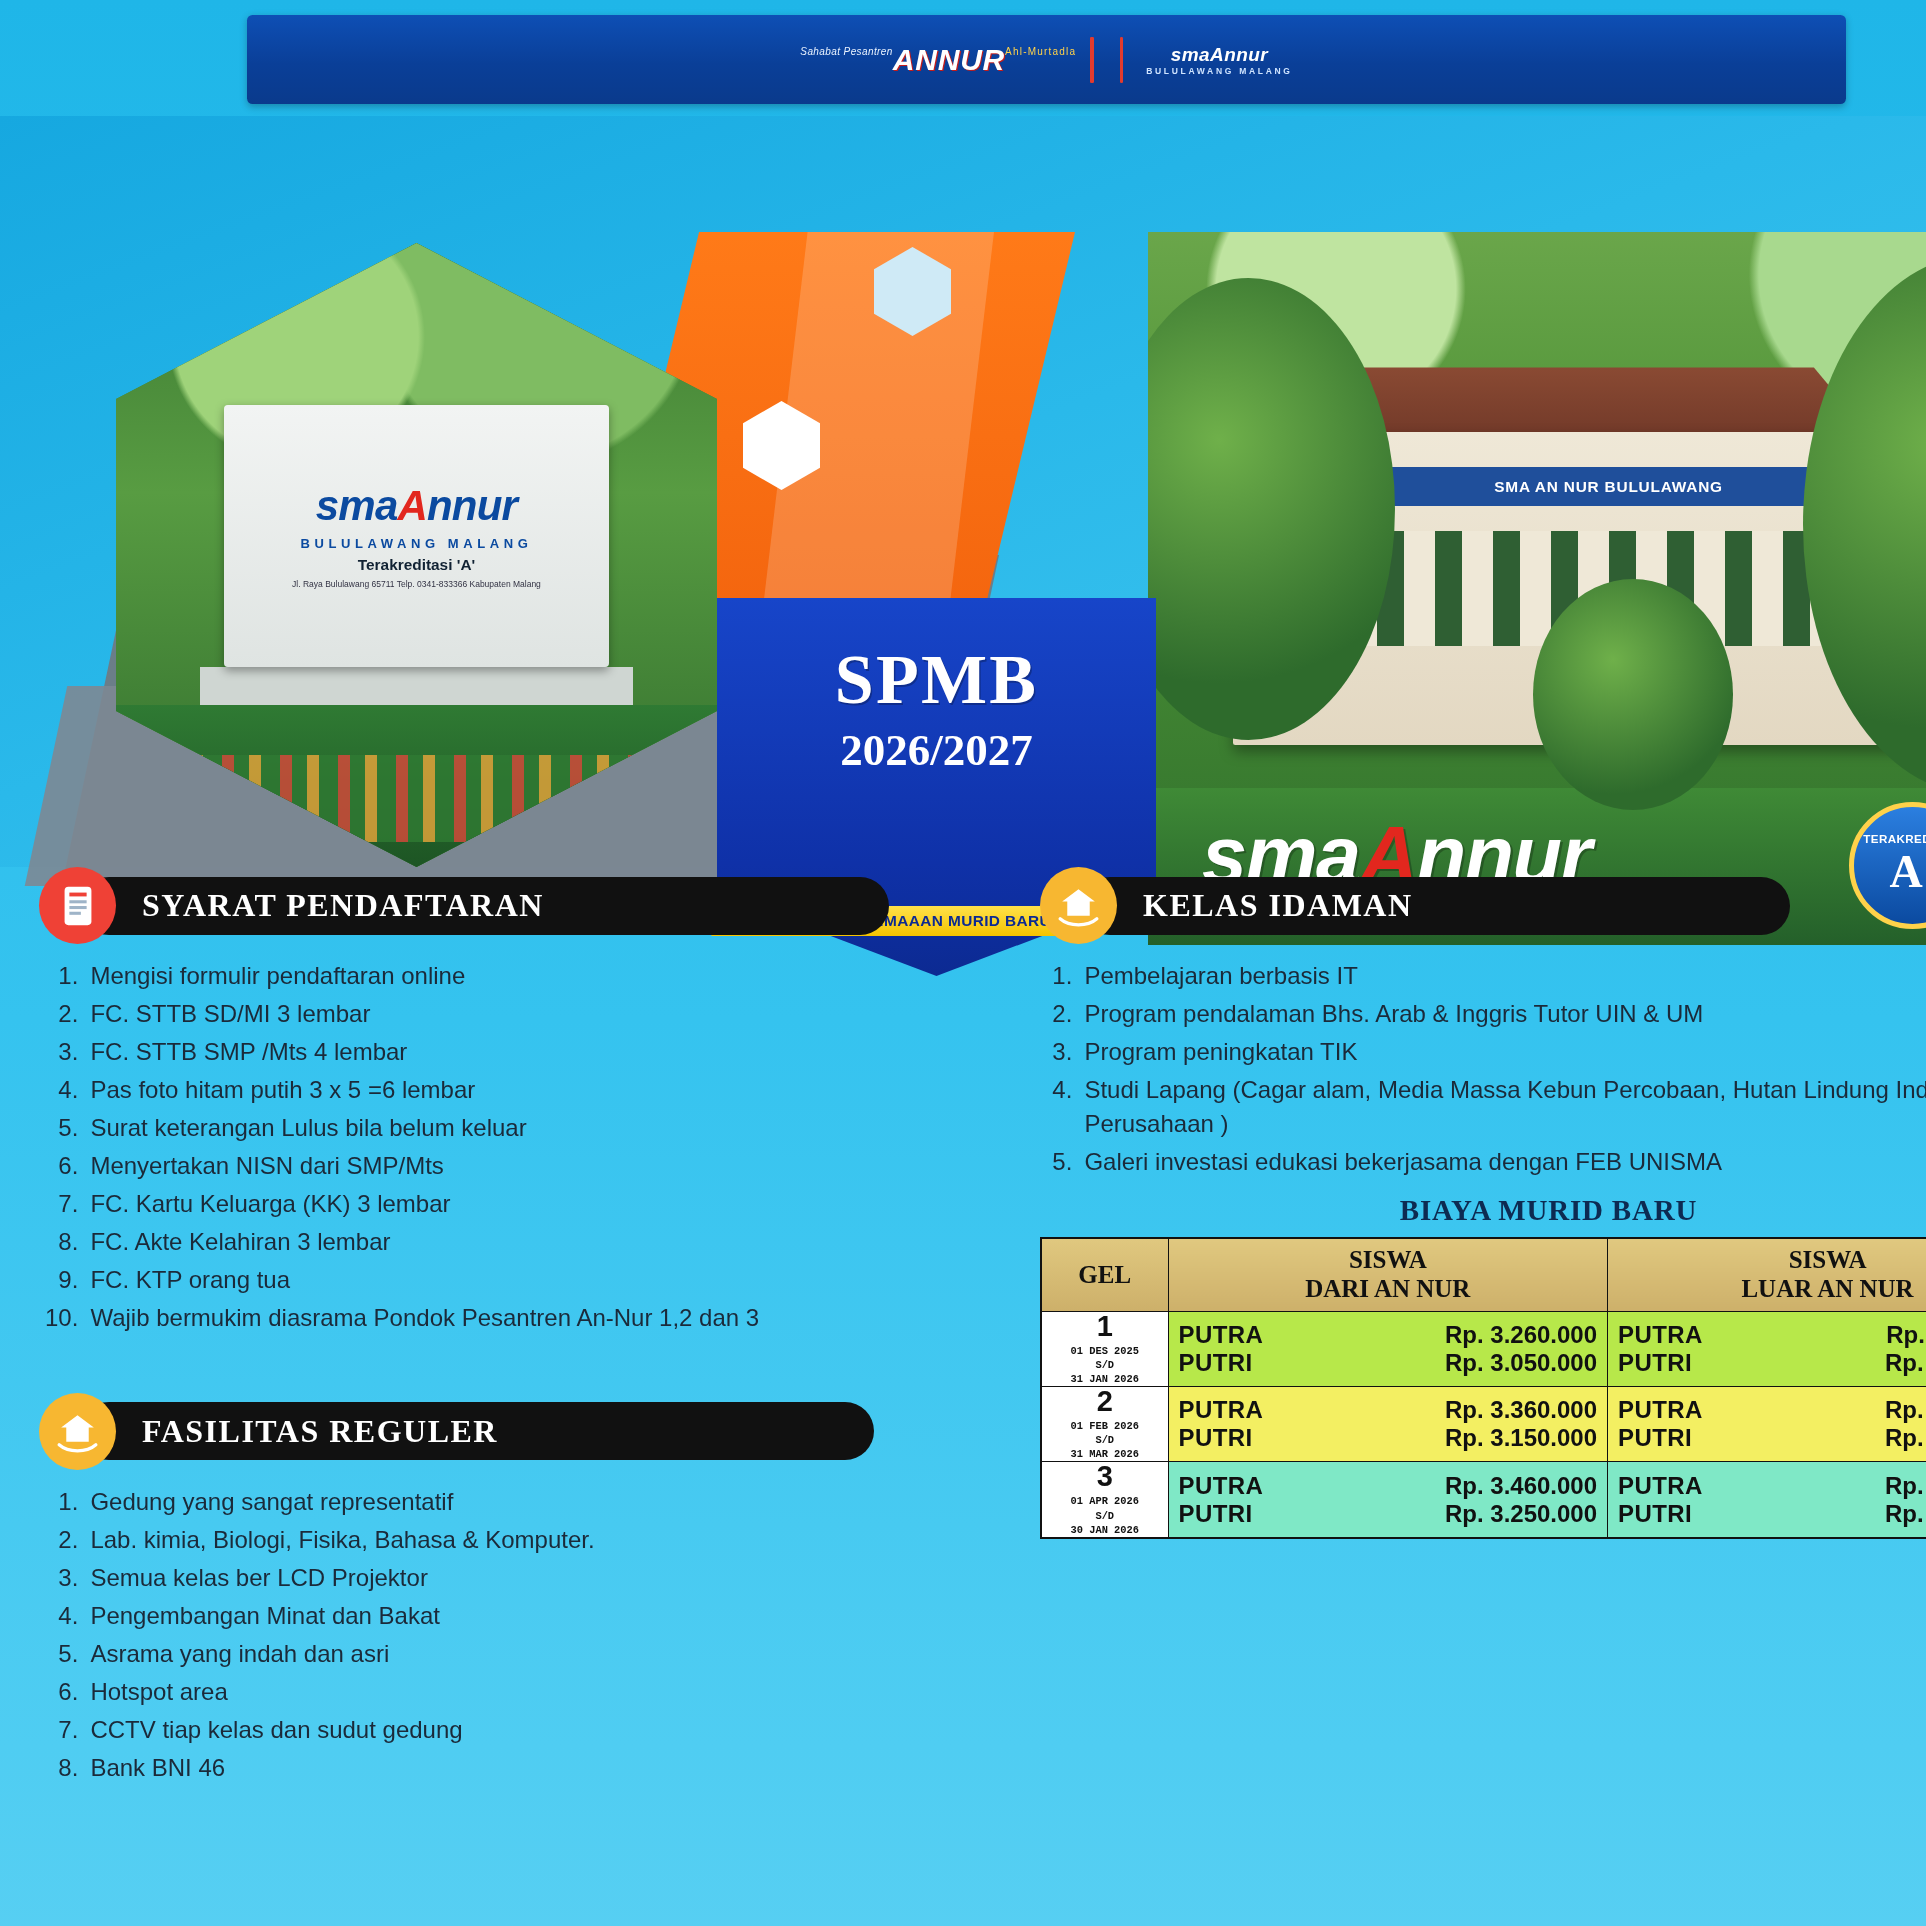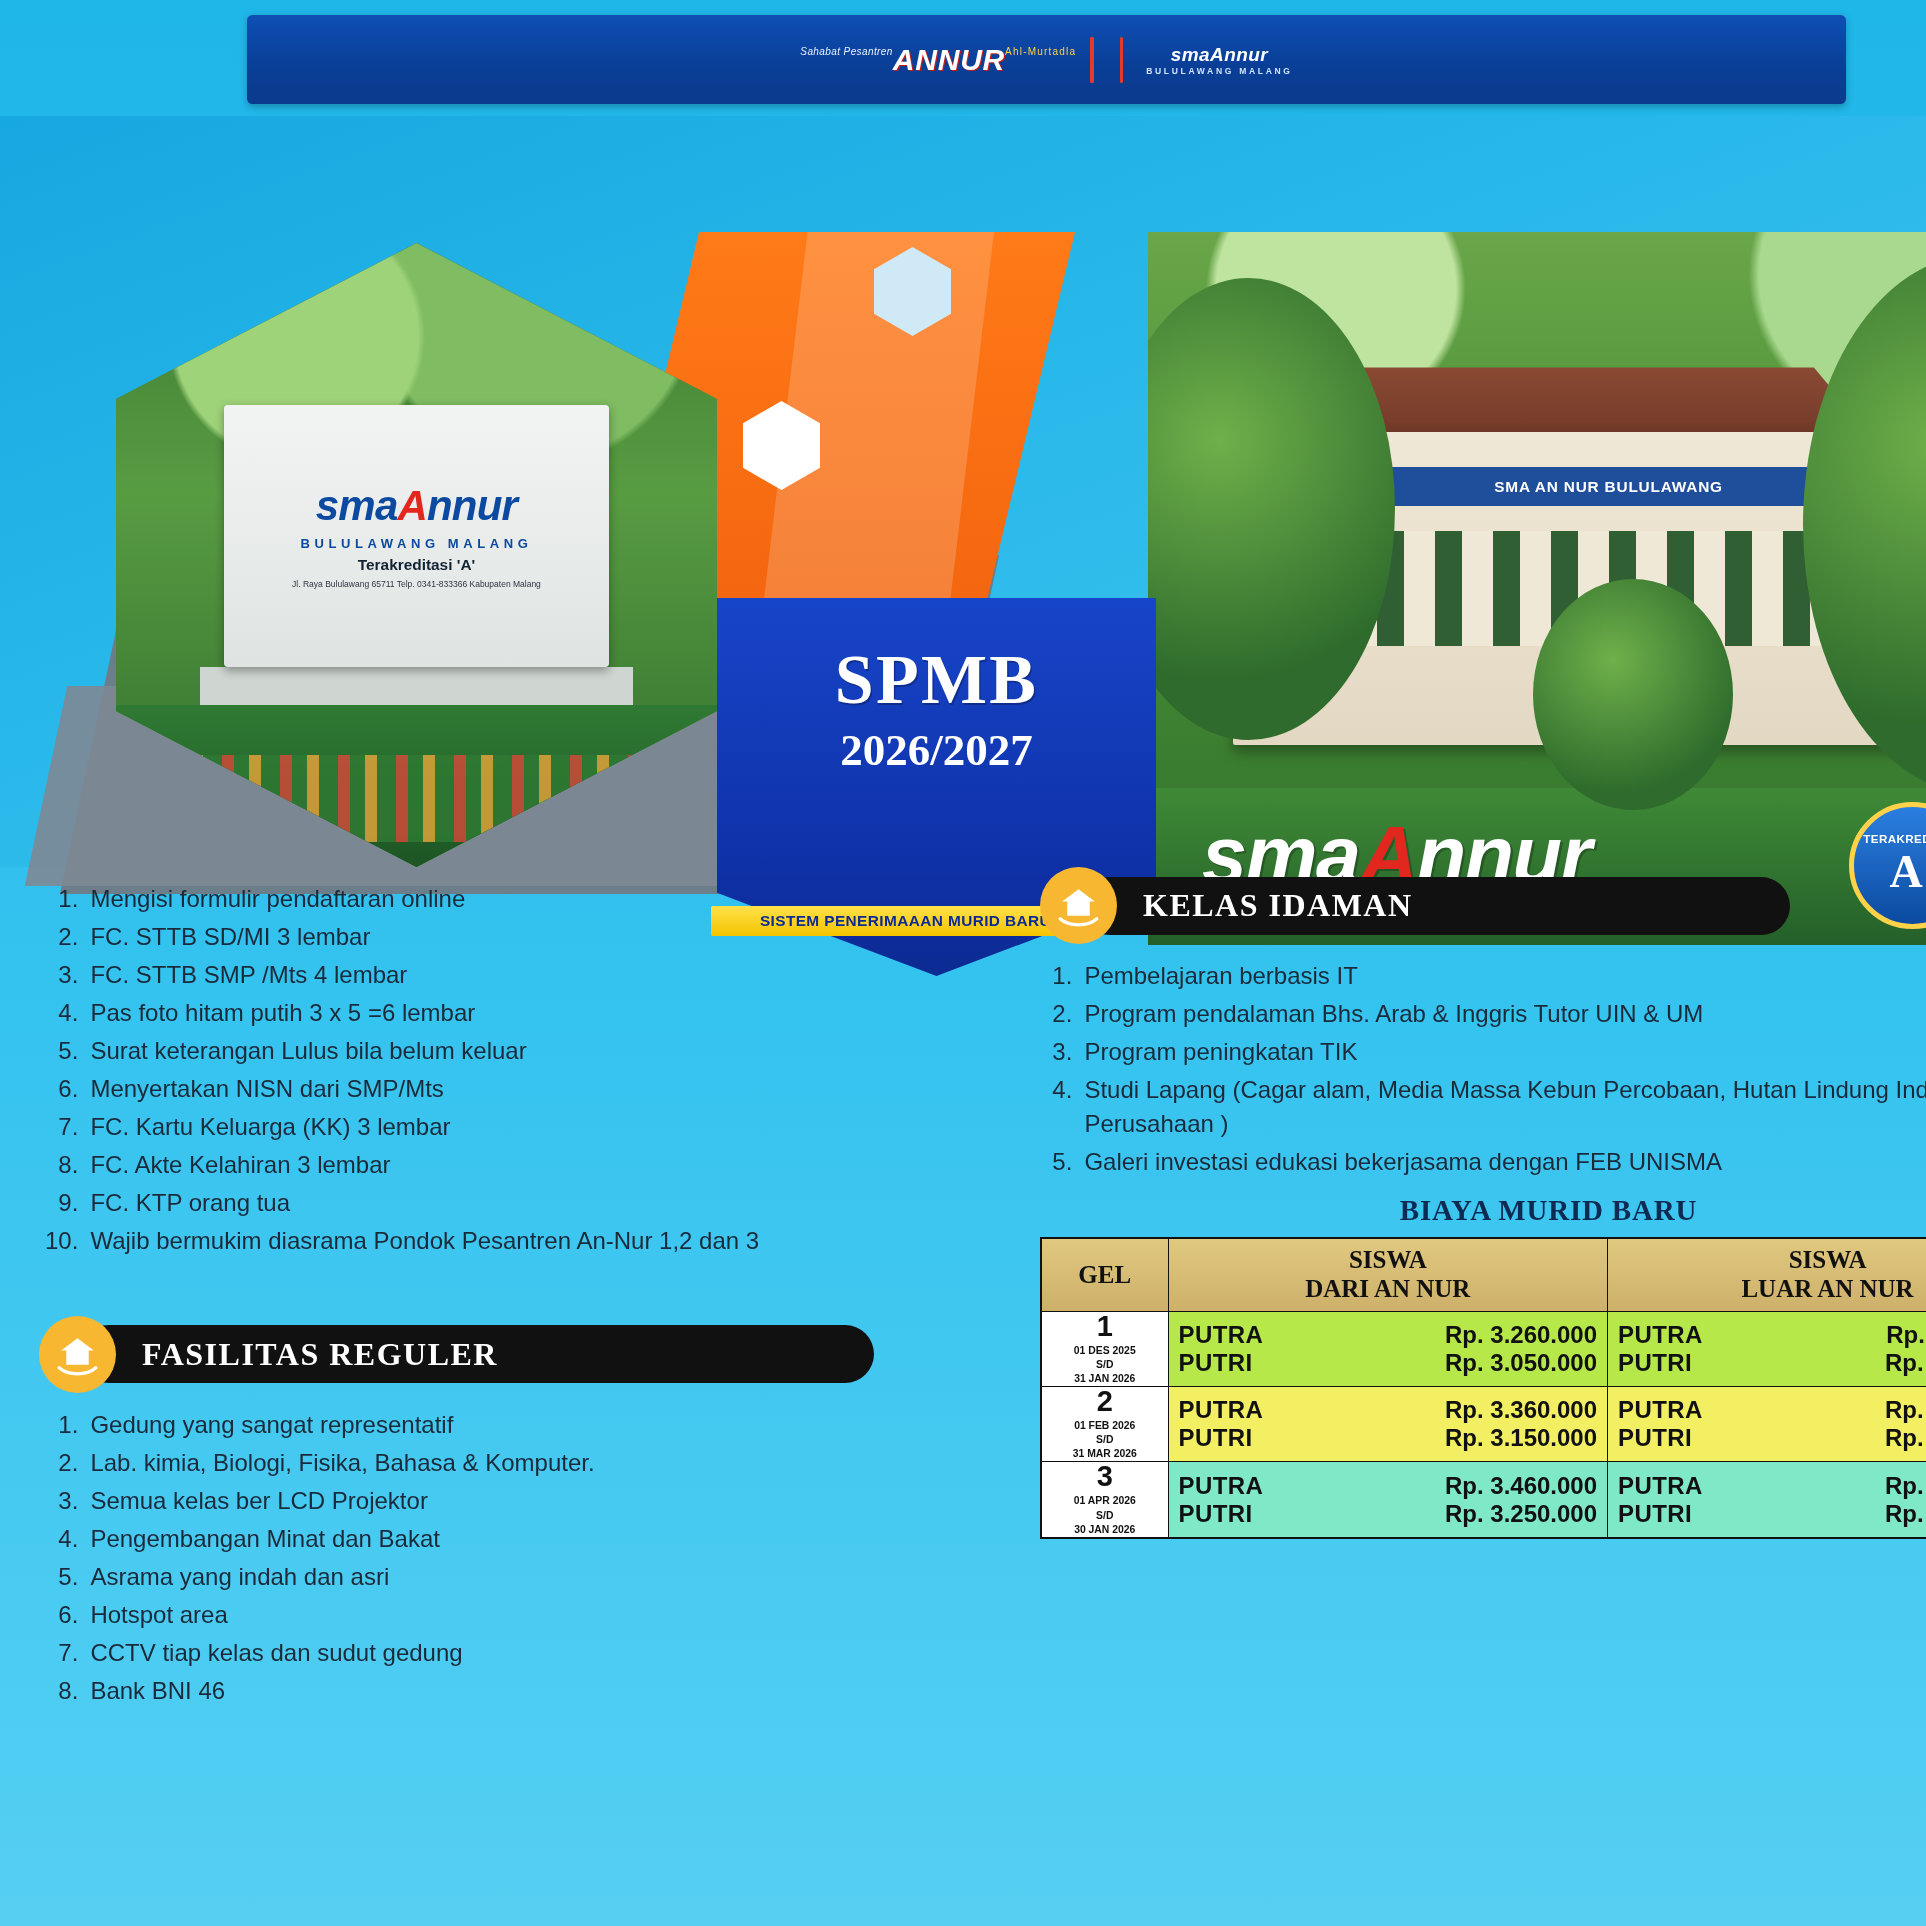--- a/index.html
+++ b/index.html
@@ -203,21 +203,21 @@
     border: 2.3px solid #111; background:#fff;
   }
   table.biaya th, table.biaya td { border: 1.9px solid #111; }
   table.biaya thead th {
     background: linear-gradient(180deg,#e0c87f,#cdb06a);
     font-size: 25px; font-weight: 800; color:#111; padding: 7px 3.9px; line-height:1.15;
     font-family:"Liberation Serif", serif;
   }
   .gelcell { width: 127px; text-align:center; background:#fff; }
   .gelcell .num { font-size: 29px; font-weight: 800; color:#111; line-height:1; }
-  .gelcell .dates { font-size: 10.4px; font-weight: 800; color:#111; line-height: 1.35; margin-top: 3.1px;}
+  .gelcell .dates { font-size: 10.4px; font-weight: 800; color:#111; line-height: 1.35; margin-top: 3.1px; font-family: Liberation Mono, monospace;}
   .pricecell { padding: 6.2px 10px; }
   .prow { display:flex; justify-content:space-between; align-items:center; gap: 7.7px; }
   .prow .lbl { font-size: 24px; font-weight: 800; color:#111; letter-spacing:0.4px;}
   .prow .val { font-size: 24px; font-weight: 800; color:#111; }
   .r1 { background:#b7e84a; }
   .r2 { background:#f3ef62; }
   .r3 { background:#7fe8c6; }
 </style>
 </head>
 <body>
@@ -289,20 +289,34 @@
         <div class="k1">TERAKREDITASI</div>
         <div class="k2">A'</div>
       </div>
     </div>
   </div>
 
   <div class="content">
 
     <div class="left-col">
 
+      <div class="sec-title">
+        <div class="sec-badge red">
+          <svg width="46" height="46" viewBox="0 0 24 24" aria-hidden="true">
+            <rect x="5" y="2" width="14" height="20" rx="2" fill="#fff"></rect>
+            <rect x="7.5" y="5" width="9" height="2" fill="#ef4136"></rect>
+            <rect x="7.5" y="9" width="9" height="1.6" fill="#9fb4c8"></rect>
+            <rect x="7.5" y="12" width="9" height="1.6" fill="#9fb4c8"></rect>
+            <rect x="7.5" y="15" width="6" height="1.6" fill="#9fb4c8"></rect>
+          </svg>
+        </div>
+        <div class="sec-bar" style="width: 809px;">
+          <span>SYARAT PENDAFTARAN</span>
+        </div>
+      </div>
 
       <ol class="plist">
         <li>Mengisi formulir pendaftaran online</li>
         <li>FC. STTB SD/MI 3 lembar</li>
         <li>FC. STTB SMP /Mts 4 lembar</li>
         <li>Pas foto hitam putih 3 x 5 =6 lembar</li>
         <li>Surat keterangan Lulus bila belum keluar</li>
         <li>Menyertakan NISN dari SMP/Mts</li>
         <li>FC. Kartu Keluarga (KK) 3 lembar</li>
         <li>FC. Akte Kelahiran 3 lembar</li>

